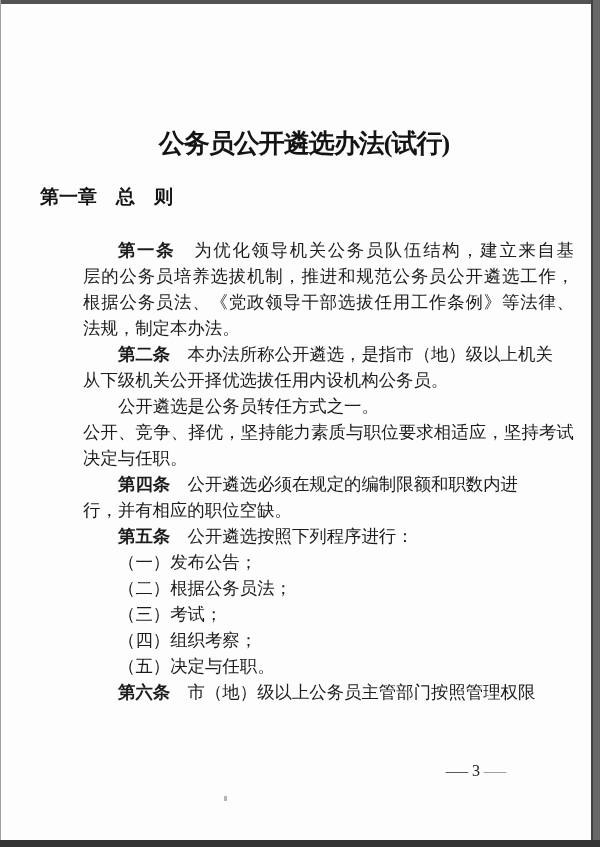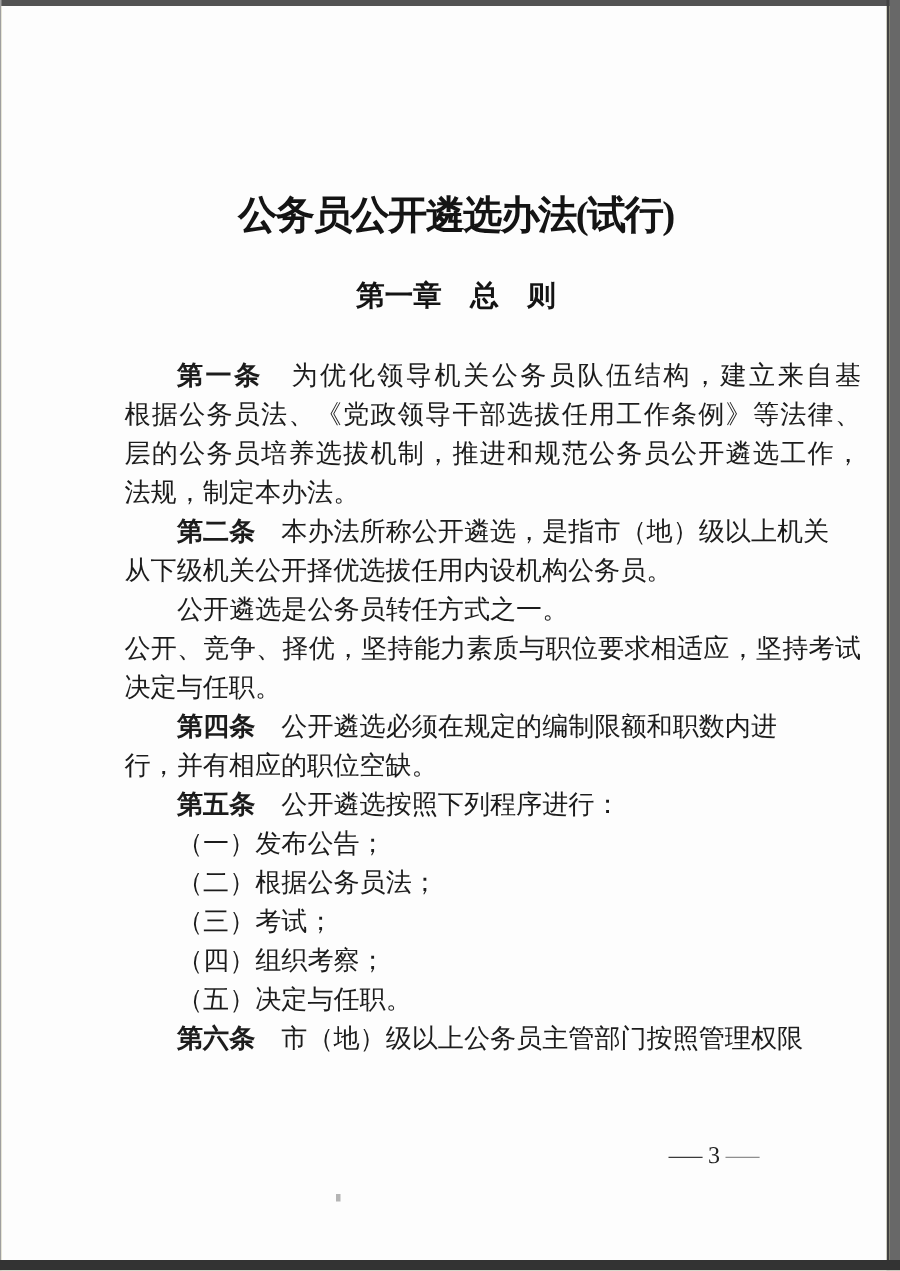--- a/index.html
+++ b/index.html
@@ -14,21 +14,21 @@
   .edge-right-inner{position:absolute;right:7px;top:0;width:2px;height:100%;background:#414141;}
   .edge-bottom{position:absolute;left:0;bottom:0;width:100%;height:7px;background:#333333;}
   .paper{position:absolute;left:1px;top:4px;right:9px;bottom:7px;background:#fdfdfd;}
   .doc-title{
     position:absolute;left:40px;right:32px;top:126px;
     text-align:center;font-size:26px;font-weight:700;letter-spacing:-1px;
     color:#141414;white-space:nowrap;
   }
   .chapter-heading{
     position:absolute;left:40px;right:32px;top:184px;
-    text-align:center;font-size:19px;font-weight:700;color:#141414;white-space:nowrap;
+    font-size:19px;font-weight:700;color:#141414;white-space:nowrap;
   }
   .doc-body{
     position:absolute;left:83px;top:237px;width:491px;color:#1c1c1c;
   }
   .line{
     height:26px;line-height:26px;font-size:17.4px;letter-spacing:0;
     overflow:visible;white-space:normal;
   }
   .line.first{text-indent:35px;}
   .line.full{text-align:justify;text-align-last:justify;text-justify:inter-character;font-family:Liberation Serif, serif;}
@@ -53,22 +53,22 @@
   <div class="edge-bottom"></div>
 
   <div class="paper"></div>
 
   <div class="doc-title">公务员公开遴选办法(试行)</div>
 
   <div class="chapter-heading">第一章　总　则</div>
 
   <div class="doc-body">
       <div class="line first full"><span class="term">第一条</span>　为优化领导机关公务员队伍结构，建立来自基</div>
+      <div class="line full">层的公务员培养选拔机制，推进和规范公务员公开遴选工作，</div>
       <div class="line full">根据公务员法、《党政领导干部选拔任用工作条例》等法律、</div>
-      <div class="line full">层的公务员培养选拔机制，推进和规范公务员公开遴选工作，</div>
       <div class="line">法规，制定本办法。</div>
       <div class="line first"><span class="term">第二条</span>　本办法所称公开遴选，是指市（地）级以上机关</div>
       <div class="line">从下级机关公开择优选拔任用内设机构公务员。</div>
       <div class="line first">公开遴选是公务员转任方式之一。</div>
       <div class="line full">公开、竞争、择优，坚持能力素质与职位要求相适应，坚持考试</div>
       <div class="line">决定与任职。</div>
       <div class="line first"><span class="term">第四条</span>　公开遴选必须在规定的编制限额和职数内进</div>
       <div class="line">行，并有相应的职位空缺。</div>
       <div class="line first"><span class="term">第五条</span>　公开遴选按照下列程序进行：</div>
       <div class="line first">（一）发布公告；</div>

